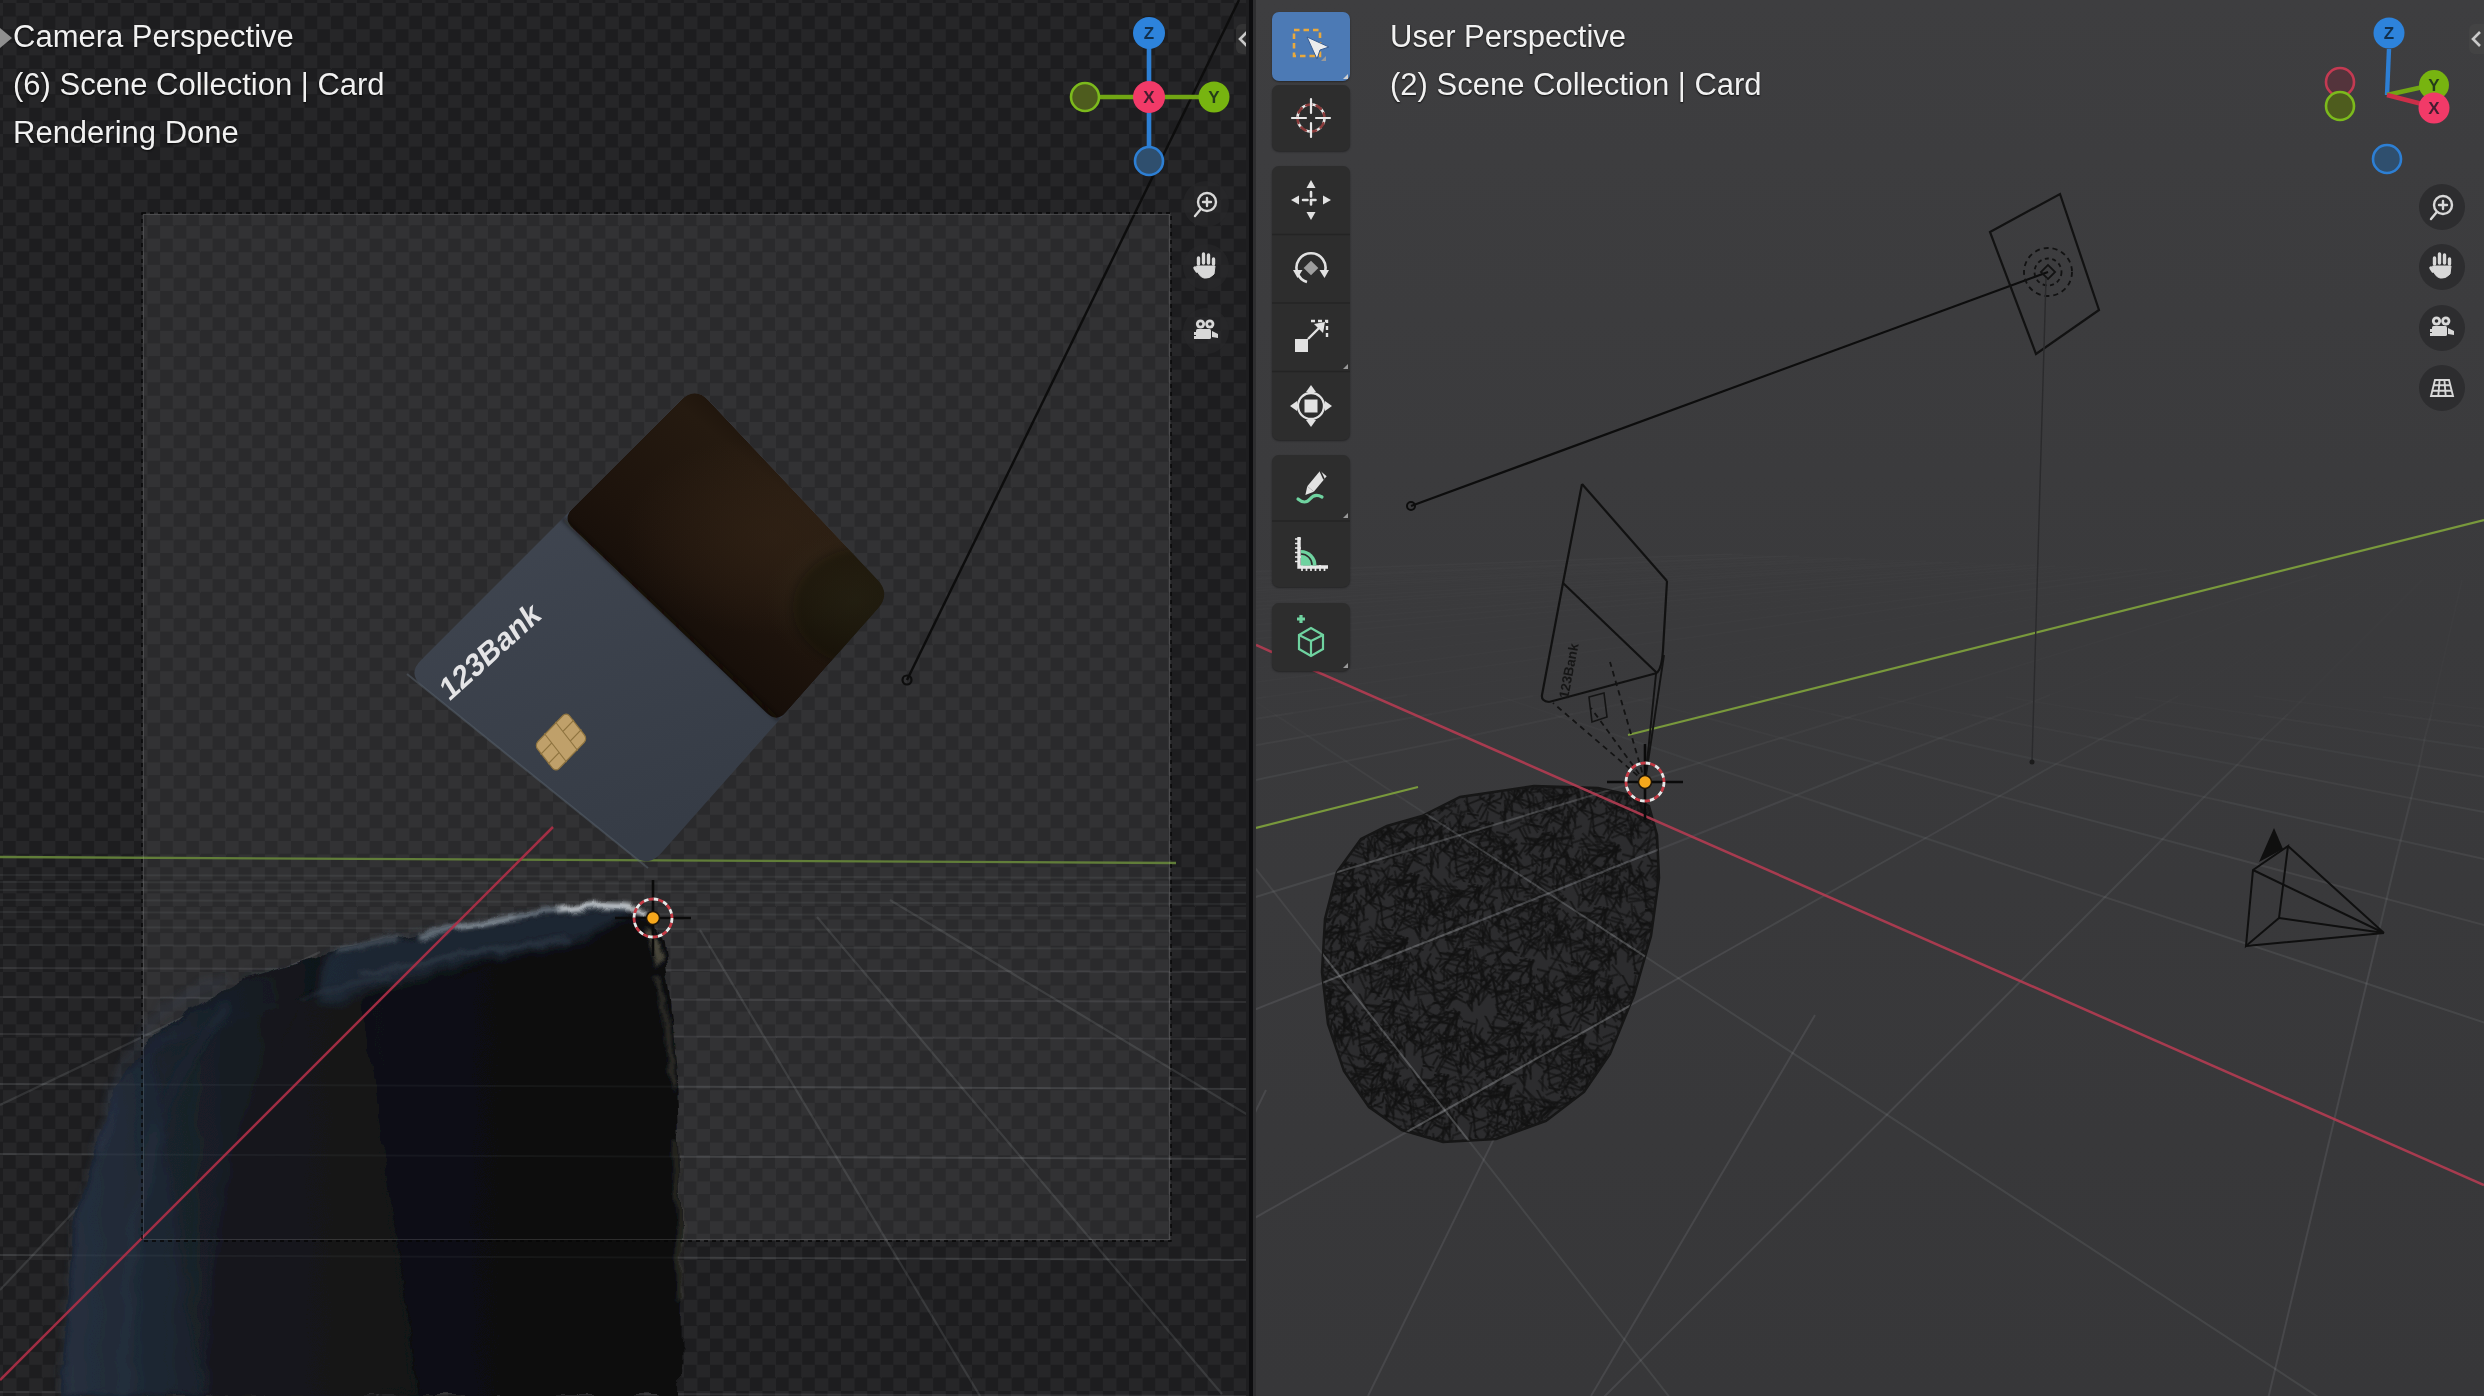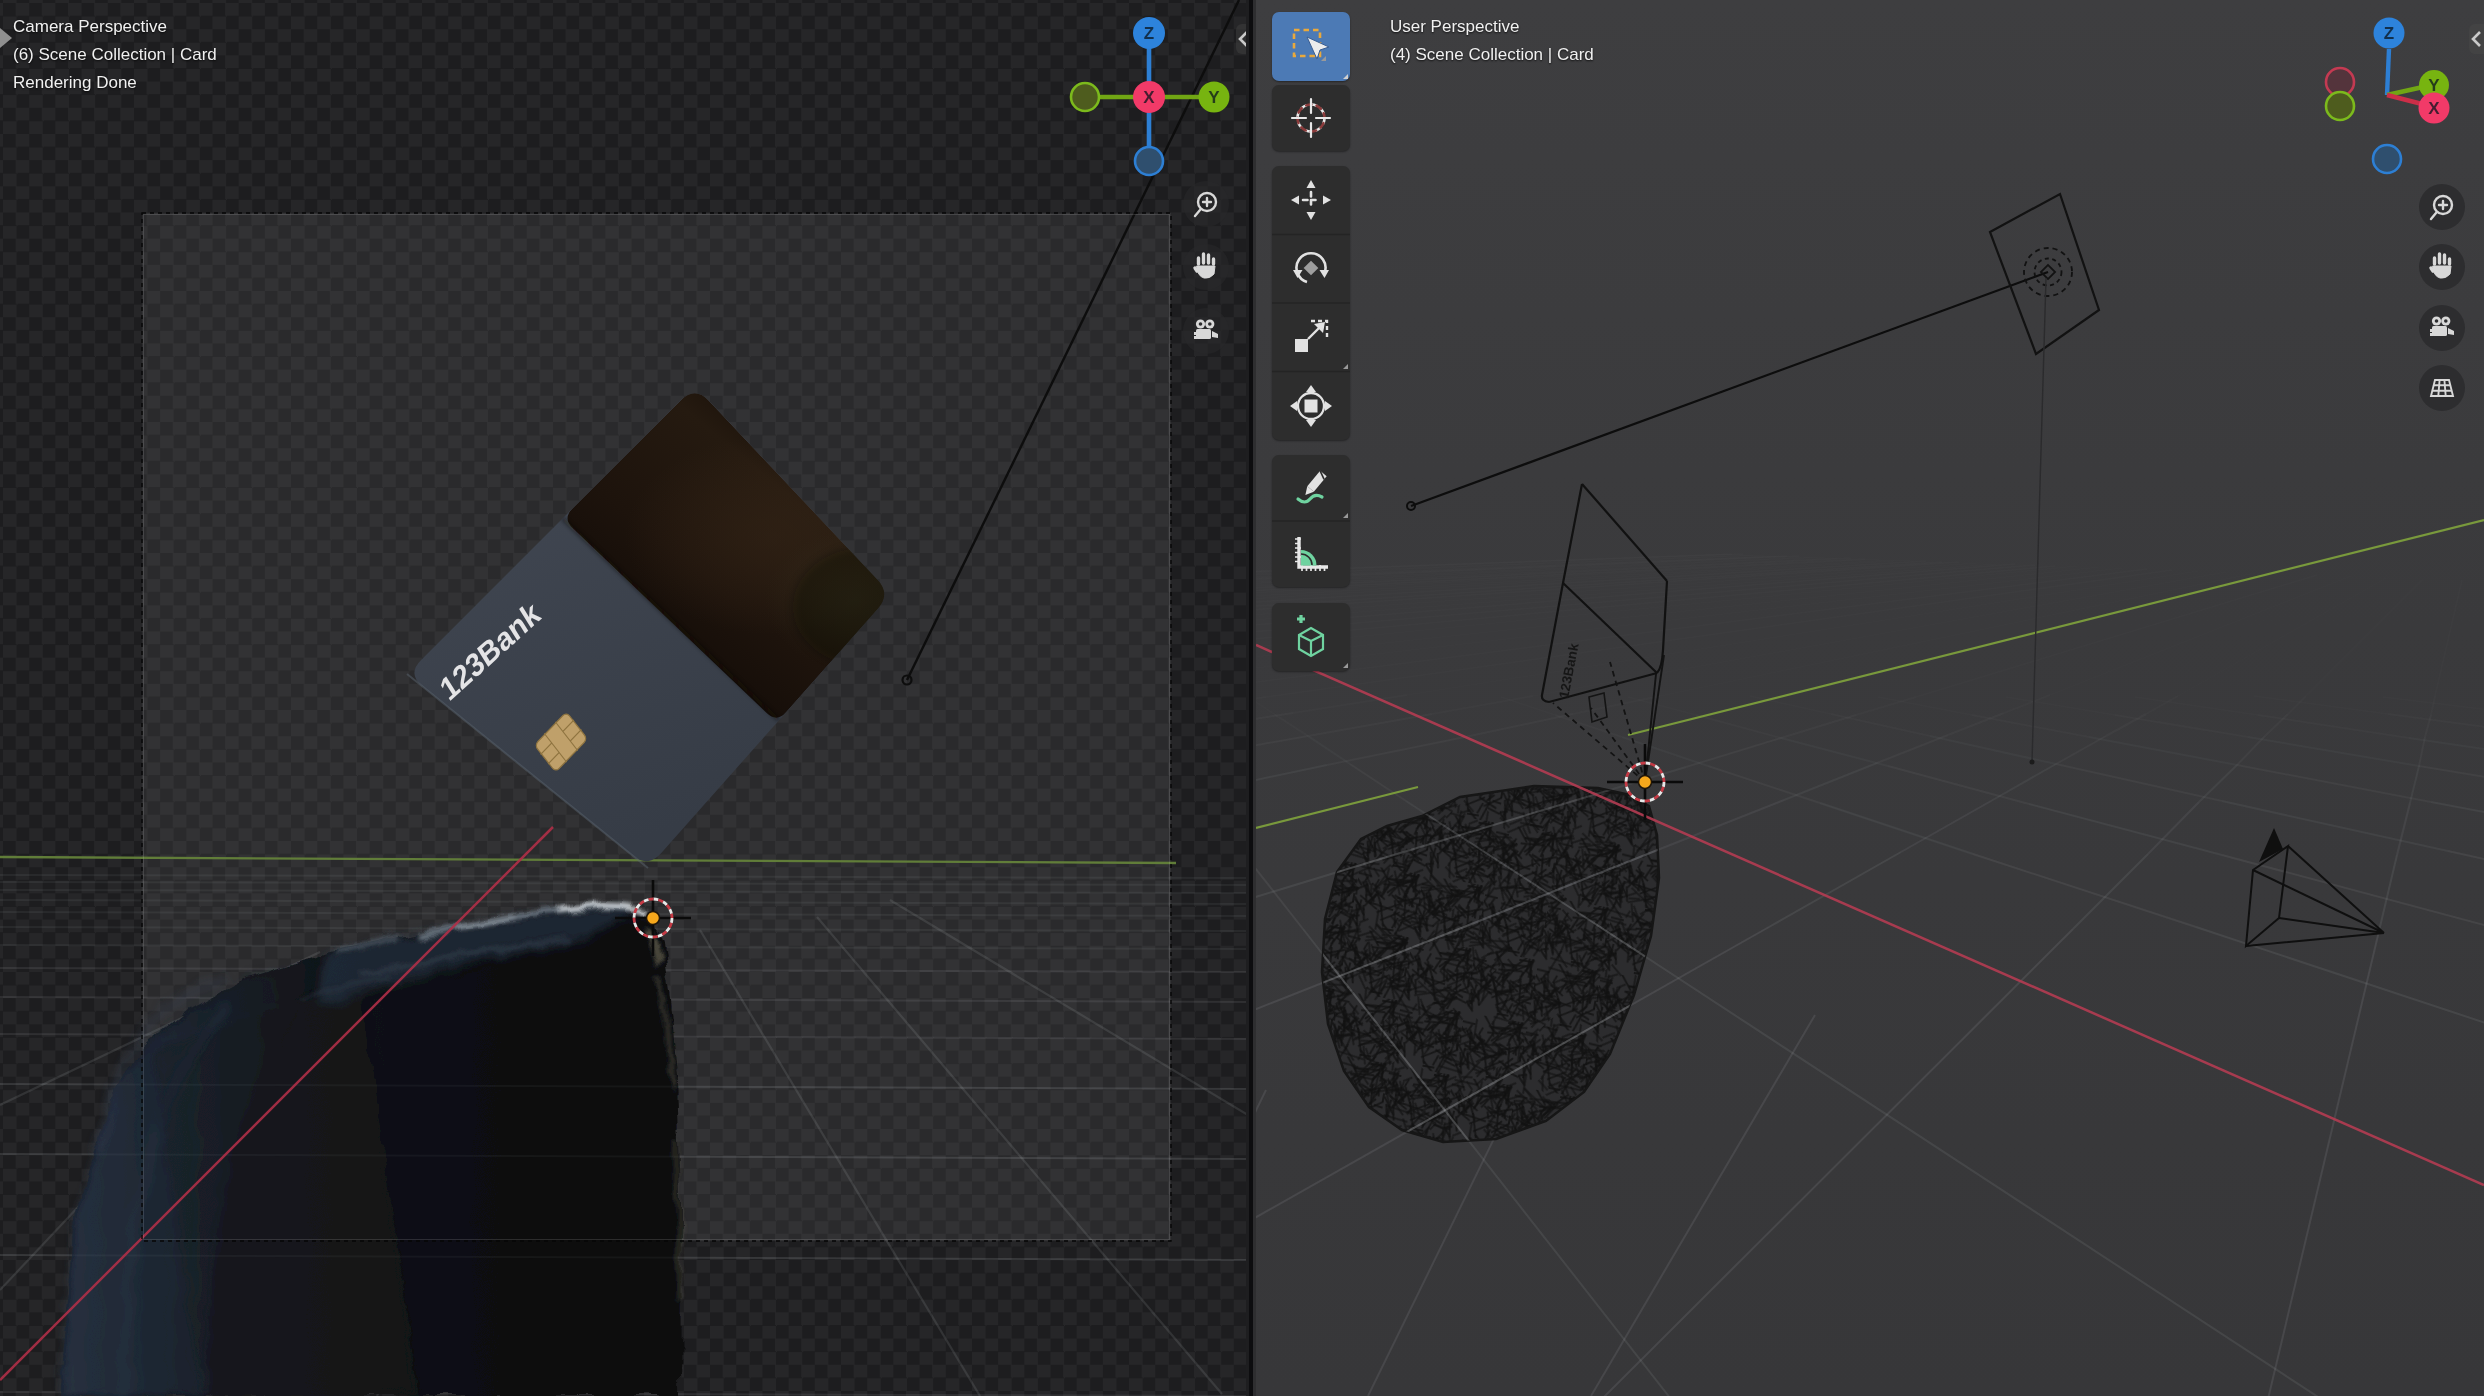--- a/index.html
+++ b/index.html
@@ -1,19 +1,19 @@
 <!DOCTYPE html>
 <html><head><meta charset="utf-8"><style>
 *{margin:0;padding:0;box-sizing:border-box}
 body{width:2484px;height:1396px;overflow:hidden;background:#3b3b3d;font-family:"Liberation Sans",sans-serif;position:relative}
 .vp{position:absolute;top:0;height:1396px;overflow:hidden}
 #left{left:0;width:1253px;background:repeating-conic-gradient(#262628 0% 25%, #1d1d1f 0% 50%) 3px 3px/26.2px 26.2px}
 #right{left:1256px;width:1228px;background:linear-gradient(180deg,#3e3e40 0%,#3a3a3c 45%,#373739 100%)}
 .caminner{position:absolute;left:142px;top:213px;width:1029px;height:1028px;background:rgba(255,255,255,0.06)}
-.hdr{position:absolute;color:#f1f1f1;font-size:17px;line-height:28px;text-shadow:0 1px 2px rgba(0,0,0,0.8);white-space:pre}
+.hdr{position:absolute;color:#f1f1f1;font-size:31px;line-height:48px;text-shadow:0 1px 2px rgba(0,0,0,0.8);white-space:pre}
 svg{position:absolute;left:0;top:0}
 .tb{position:absolute;left:16px;width:78px;border-radius:7px;background:#2d2d2d;box-shadow:0 1px 2px rgba(0,0,0,0.4)}
 </style></head><body>
 <div id="left" class="vp">
 <div class="caminner"></div>
 <svg width="1253" height="1396" viewBox="0 0 1253 1396">
 <defs>
 <linearGradient id="cardgray" x1="0" y1="0" x2="0.35" y2="1">
 <stop offset="0" stop-color="#434954"></stop>
           <stop offset="1" stop-color="#363c46"></stop>
@@ -1461,21 +1461,21 @@
         </g>
 <g transform="translate(1189,388)" stroke="#d8d8d8" stroke-width="1.9" fill="none">
 <path d="M-7,-8 L7,-8 L11,8 L-11,8 Z"></path>
 <path d="M-2.4,-8 L-3.7,8 M2.4,-8 L3.7,8 M-8,-2.7 L8,-2.7 M-9.4,2.7 L9.4,2.7"></path>
         </g>
 </g>
 <path d="M1216,30 a6,6 0 0 1 6,-6 l9,0 l0,30 l-9,0 a6,6 0 0 1 -6,-6 Z" fill="rgba(70,70,70,0.7)"></path>
 <path d="M1227,32 L1220,39 L1227,46" stroke="#c9c9c9" stroke-width="2.6" fill="none"></path>
 </svg>
 <div class="hdr" style="left:134px;top:13px">User Perspective
-(4) Scene Collection | Card</div>
+(2) Scene Collection | Card</div>
 
 <div class="tb" style="top:12px;height:69px;background:#4c7ab5">
       <svg width="78" height="69" viewBox="-39 -35 78 69">
         <g transform="translate(-2,-2)">
           <g>
 <rect x="-15" y="-15" width="26" height="26" fill="none" stroke="#e9a93c" stroke-width="2.6" stroke-dasharray="5.5 4"></rect>
 <path d="M-2,-8 L8,14 L11,5 L20,2 Z" fill="#ececec" stroke="#3a5e92" stroke-width="1"></path>
 <path d="M12,16 L17,16 L17,11 Z" fill="#9a9a9a"></path>
           </g>
         </g>

